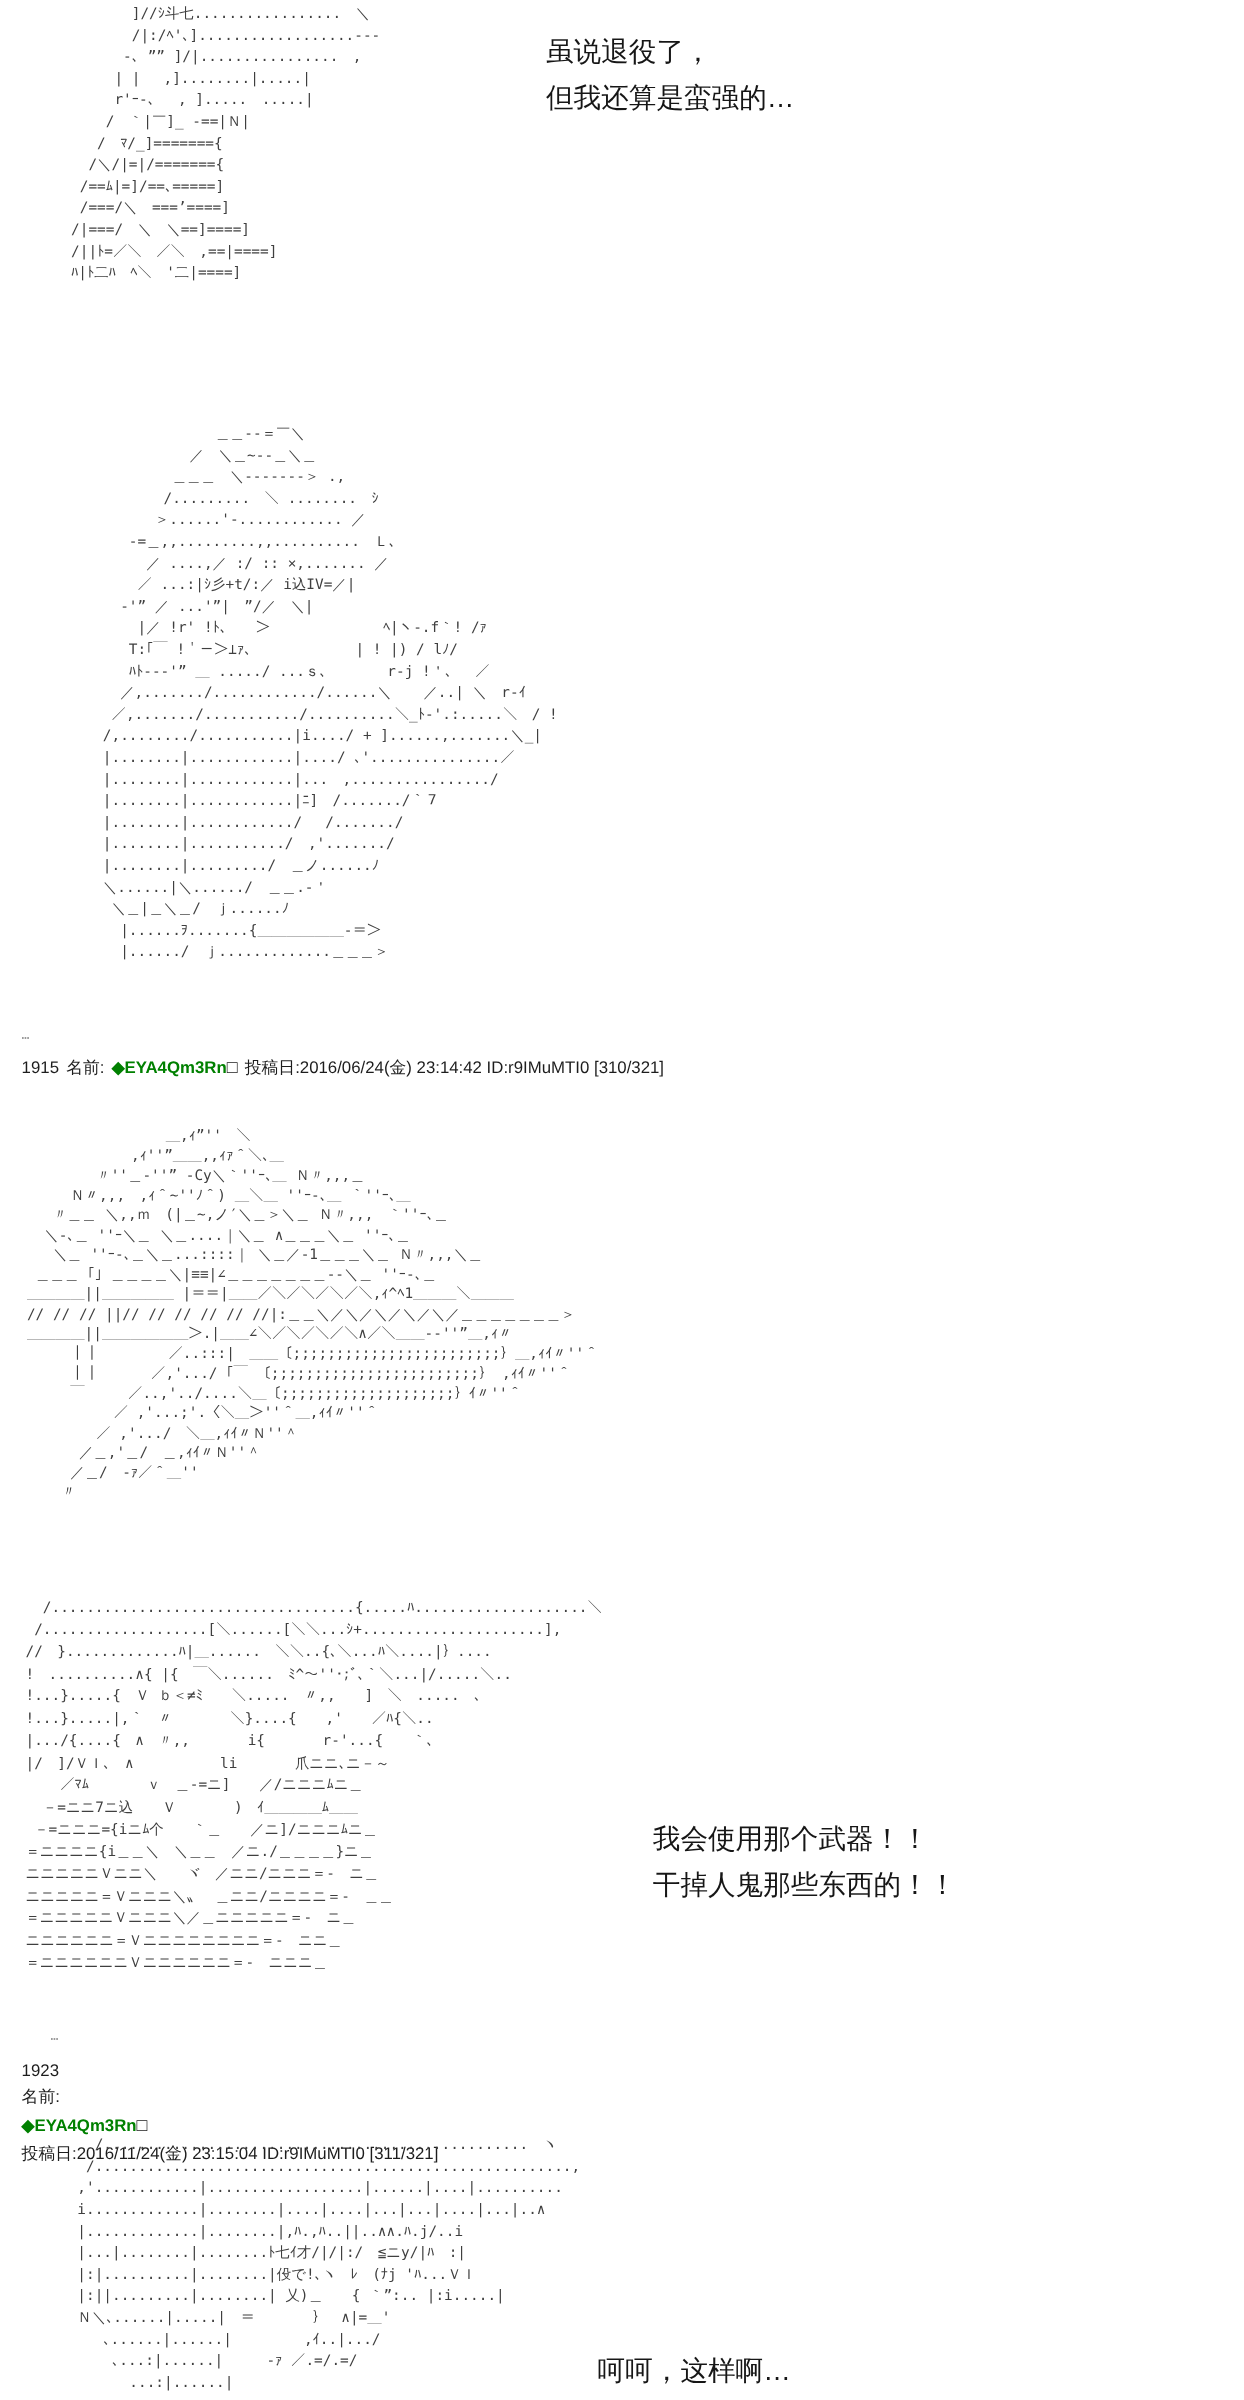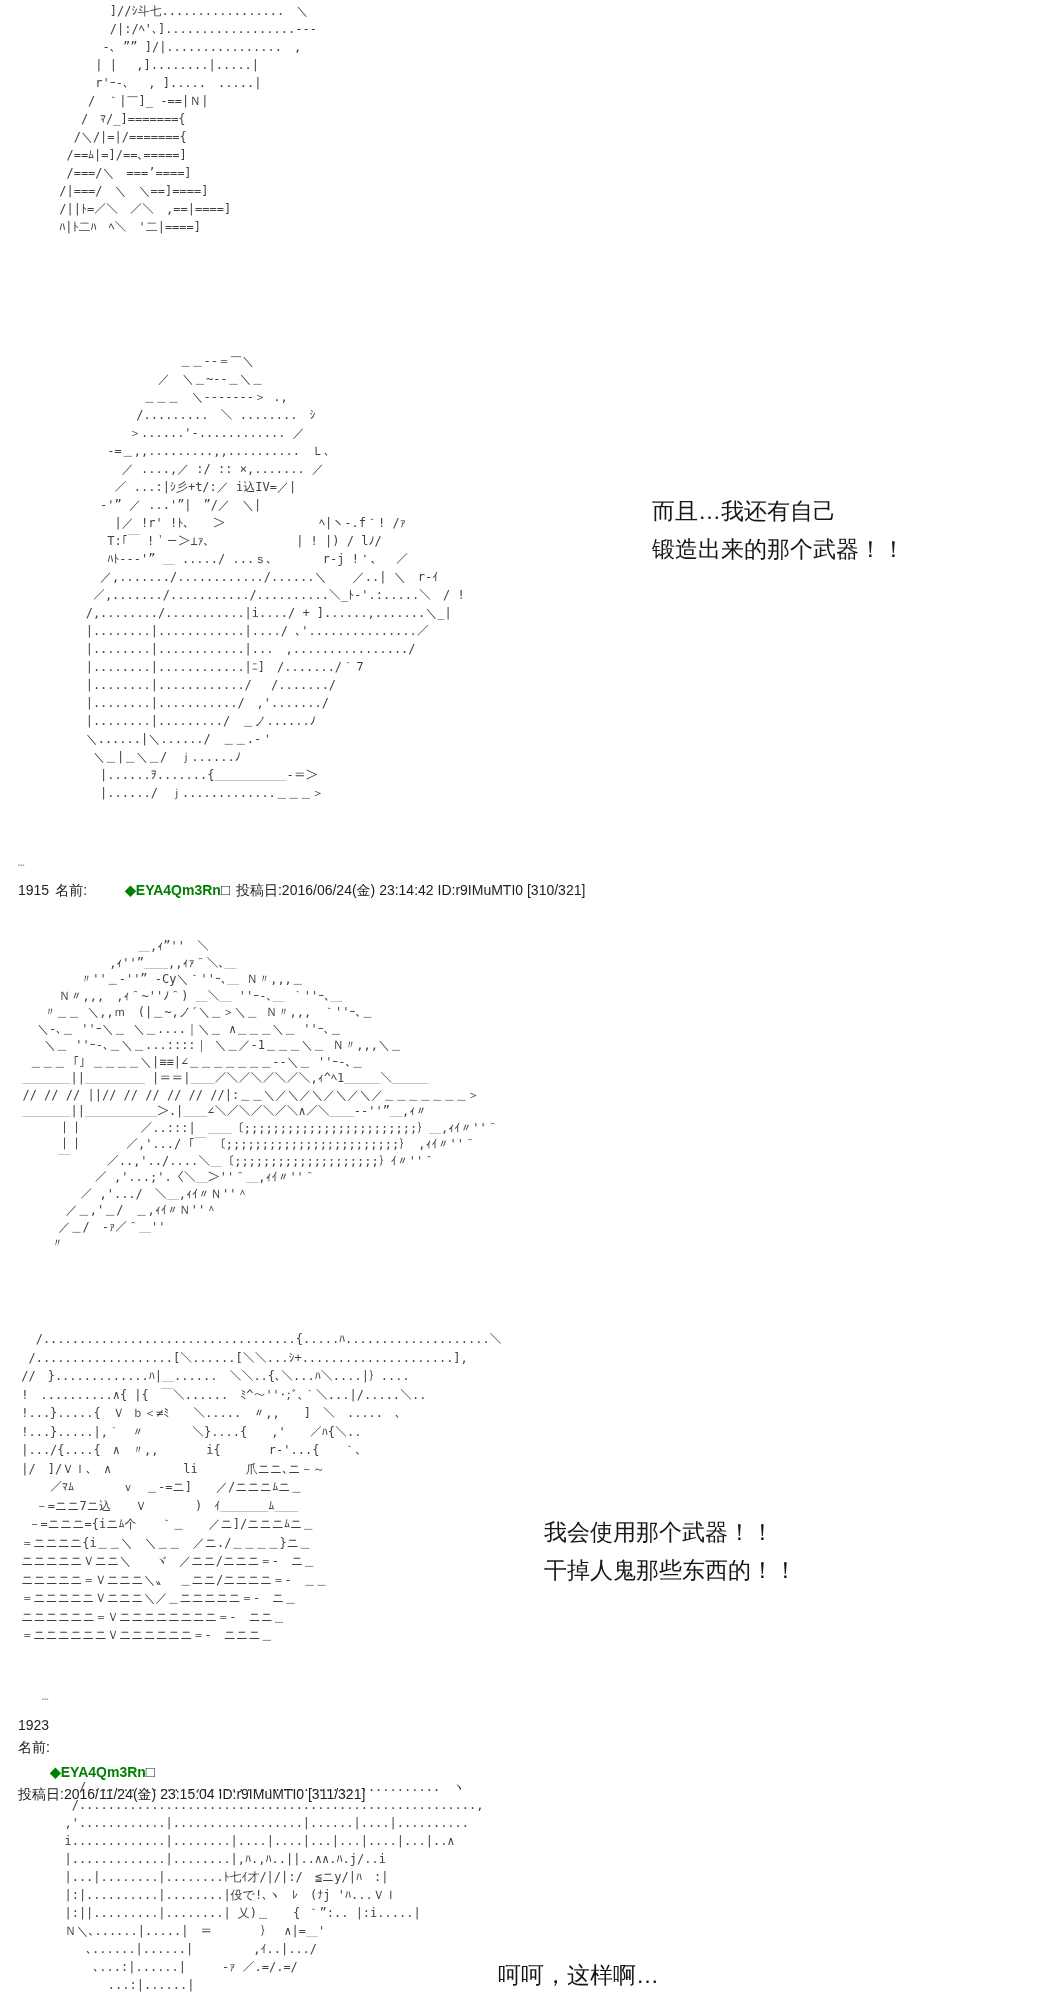--- a/index.html
+++ b/index.html
@@ -41,21 +41,21 @@
     font-size:14px;
     color:#1d1d1d;
     white-space:nowrap;
     display:flex;
     align-items:baseline;
     gap:6px;
   }
   #h1{left:18px;top:881px;}
   #h2{left:18px;top:1717px;flex-direction:column;}
   .post-no{color:#1d1d1d;text-decoration:none;}
-  .trip{color:#008000;font-weight:bold;margin-left:32px;}
+  .trip{color:#008000;font-weight:bold;}
   .glyph-box{color:#222;font-size:15px;}
   .stray{
     position:absolute;
     color:#9a9a9a;
     font-size:11px;
     font-family:"DejaVu Sans Mono",monospace;
   }
   #s1{left:18px;top:856px;}
   #s2{left:42px;top:1690px;}
 </style>
@@ -71,20 +71,22 @@
       r'ｰ-､　 , ].....　.....|
      /　｀|￣]_ -==|Ｎ|
     /　ﾏ/_]======={
    /＼/|=|/======={
   /==ﾑ|=]/==､=====]
   /===/＼　===’====]
  /|===/　＼　＼==]====]
  /||ﾄ=／＼　／＼　,==|====]
  ﾊ|ﾄ二ﾊ　ﾍ＼　'二|====]</pre>
 
+  <div id="d1" class="dialogue">虽说退役了，
+但我还算是蛮强的…</div>
 
   <pre id="aa2" class="aa">                ＿＿--＝￣＼
              ／　＼＿~--＿＼＿
            ＿＿＿　＼-------＞ .,
           /.........　＼ ........　ｼ
          ＞......'-............ ／
       -=＿,,.........,,..........　Ｌ､
         ／ ....,／ :/ :: ×,....... ／
        ／ ...:|ｼ彡+t/:／ i込IV=／|
      -'” ／ ...'”|　”/／　＼|
@@ -98,22 +100,20 @@
    |........|............|...　,................/
    |........|............|ﾆ]　/......./｀７
    |........|............/　 /......./
    |........|.........../　,'......./
    |........|........./　＿ノ......ﾉ
    ＼......|＼....../　＿＿.-＇
     ＼＿|＿＼＿/　ｊ......ﾉ
      |......ｦ.......{＿＿＿＿＿＿-＝＞
      |....../　ｊ.............＿＿＿＞</pre>
 
-  <div id="d2" class="dialogue">而且…我还有自己
-锻造出来的那个武器！！</div>
 
   <div id="s1" class="stray">…</div>
 
   <div id="h1" class="post-header">
     <span class="post-no">1915</span>
     <span>名前:</span>
     <span><span class="trip">◆EYA4Qm3Rn</span><span class="glyph-box">□</span></span>
     <span>投稿日:2016/06/24(金) 23:14:42 ID:r9IMuMTI0 [310/321]</span>
   </div>
 

